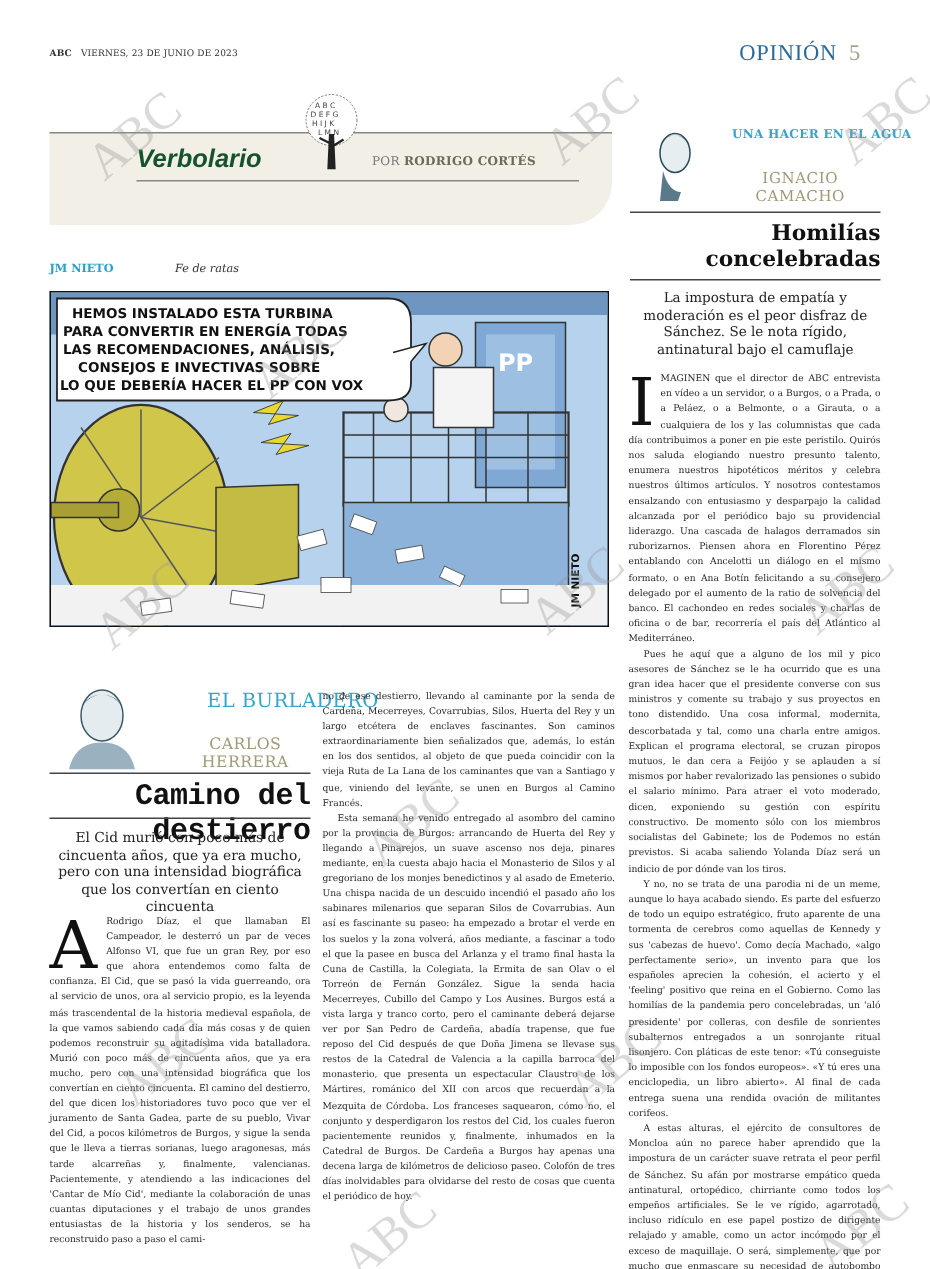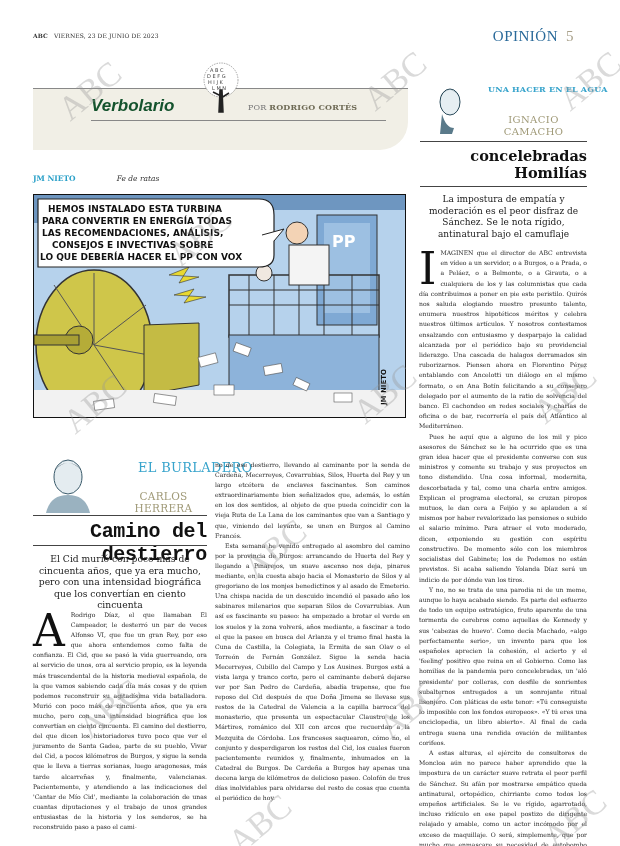--- a/index.html
+++ b/index.html
@@ -183,22 +183,22 @@
   <path d="M6 12 Q16 0 26 12 Q20 6 16 6 Q10 6 6 12Z" fill="#1f3a4a"></path>
   <path d="M8 30 Q12 44 20 44 L18 50 L6 50 Z" fill="#5a7a8a"></path>
 </svg>
 <div class="abs ic-section">UNA HACER EN EL AGUA</div>
 <div class="abs ic-author">
   <div>IGNACIO</div>
   <div>CAMACHO</div>
 </div>
 <div class="abs rule" style="left:420px;top:141px;width:167px;"></div>
 <div class="abs ic-title">
+  <div>Homilías</div>
   <div>concelebradas</div>
-  <div>Homilías</div>
 </div>
 <div class="abs rule" style="left:420px;top:186px;width:167px;"></div>
 <div class="abs ic-sub">La impostura de empatía y moderación es el peor disfraz de Sánchez. Se le nota rígido, antinatural bajo el camuflaje</div>
 <div class="abs ic-body">
   <span class="dropcap2">I</span>
   <p>MAGINEN que el director de ABC entrevista en vídeo a un servidor, o a Burgos, o a Prada, o a Peláez, o a Belmonte, o a Girauta, o a cualquiera de los y las columnistas que cada día contribuimos a poner en pie este peristilo. Quirós nos saluda elogiando nuestro presunto talento, enumera nuestros hipotéticos méritos y celebra nuestros últimos artículos. Y nosotros contestamos ensalzando con entusiasmo y desparpajo la calidad alcanzada por el periódico bajo su providencial liderazgo. Una cascada de halagos derramados sin ruborizarnos. Piensen ahora en Florentino Pérez entablando con Ancelotti un diálogo en el mismo formato, o en Ana Botín felicitando a su consejero delegado por el aumento de la ratio de solvencia del banco. El cachondeo en redes sociales y charlas de oficina o de bar, recorrería el país del Atlántico al Mediterráneo.</p>
   <p class="indent">Pues he aquí que a alguno de los mil y pico asesores de Sánchez se le ha ocurrido que es una gran idea hacer que el presidente converse con sus ministros y comente su trabajo y sus proyectos en tono distendido. Una cosa informal, modernita, descorbatada y tal, como una charla entre amigos. Explican el programa electoral, se cruzan piropos mutuos, le dan cera a Feijóo y se aplauden a sí mismos por haber revalorizado las pensiones o subido el salario mínimo. Para atraer el voto moderado, dicen, exponiendo su gestión con espíritu constructivo. De momento sólo con los miembros socialistas del Gabinete; los de Podemos no están previstos. Si acaba saliendo Yolanda Díaz será un indicio de por dónde van los tiros.</p>
   <p class="indent">Y no, no se trata de una parodia ni de un meme, aunque lo haya acabado siendo. Es parte del esfuerzo de todo un equipo estratégico, fruto aparente de una tormenta de cerebros como aquellas de Kennedy y sus 'cabezas de huevo'. Como decía Machado, «algo perfectamente serio», un invento para que los españoles aprecien la cohesión, el acierto y el 'feeling' positivo que reina en el Gobierno. Como las homilías de la pandemia pero concelebradas, un 'aló presidente' por colleras, con desfile de sonrientes subalternos entregados a un sonrojante ritual lisonjero. Con pláticas de este tenor: «Tú conseguiste lo imposible con los fondos europeos». «Y tú eres una enciclopedia, un libro abierto». Al final de cada entrega suena una rendida ovación de militantes corifeos.</p>
   <p class="indent">A estas alturas, el ejército de consultores de Moncloa aún no parece haber aprendido que la impostura de un carácter suave retrata el peor perfil de Sánchez. Su afán por mostrarse empático queda antinatural, ortopédico, chirriante como todos los empeños artificiales. Se le ve rígido, agarrotado, incluso ridículo en ese papel postizo de dirigente relajado y amable, como un actor incómodo por el exceso de maquillaje. O será, simplemente, que por mucho que enmascare su necesidad de autobombo constante ya tenemos muy vistos todos sus disfraces.</p>
 </div>

